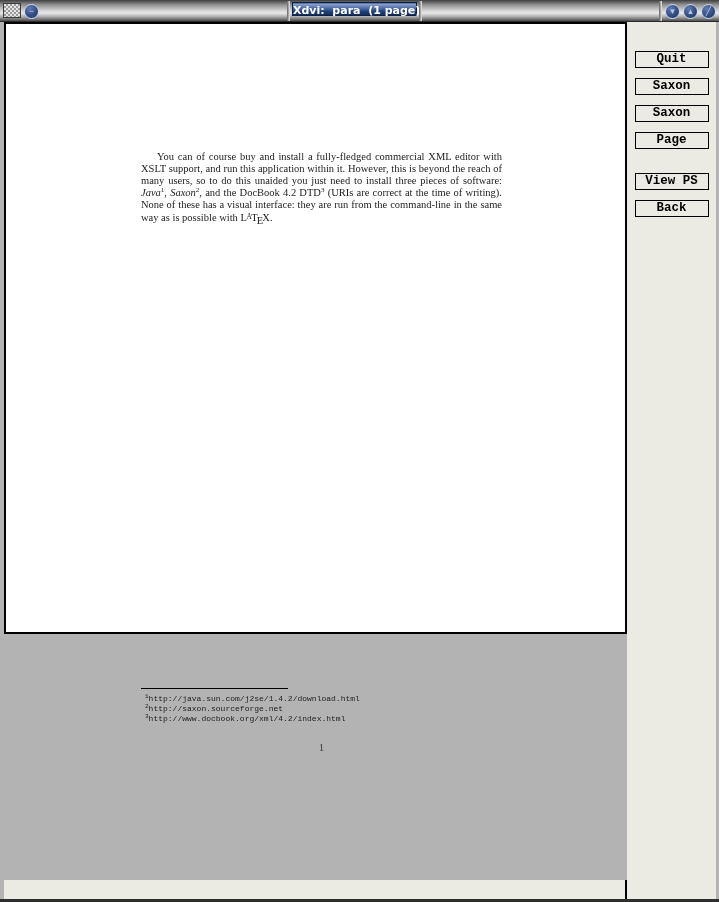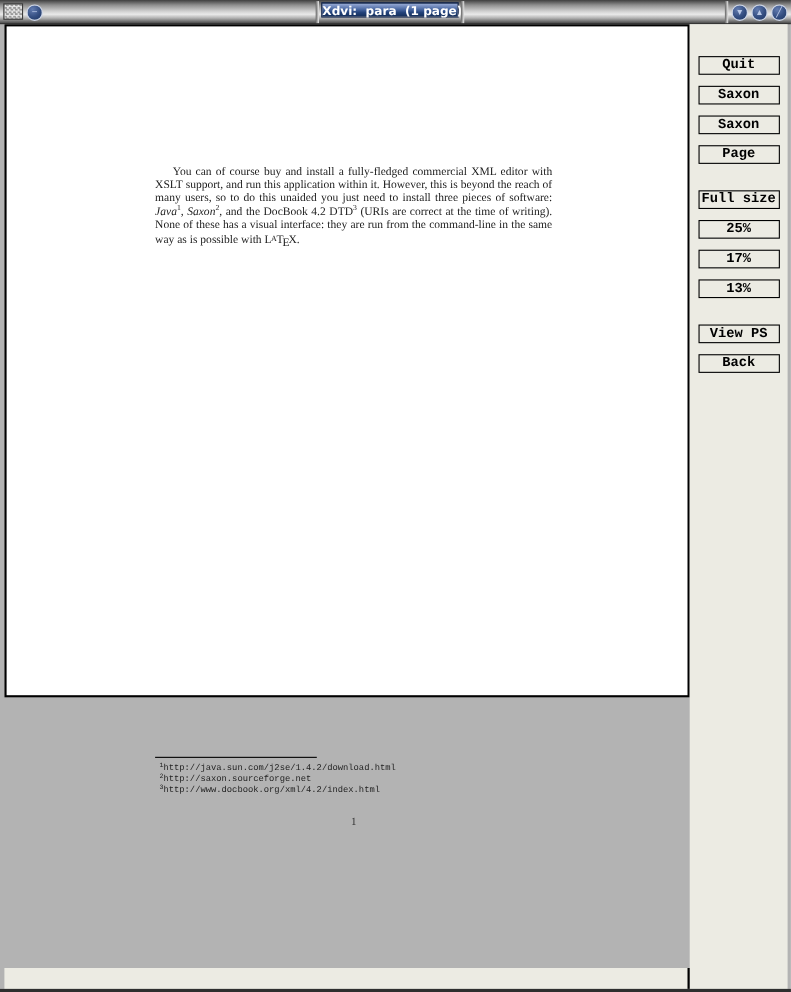--- a/index.html
+++ b/index.html
@@ -148,26 +148,20 @@
   </div>
 
   <div class="sidebar" id="sidebar-groups">
       <div class="btn-group">
         <div class="xbtn">Quit</div>
         <div class="xbtn">Saxon</div>
         <div class="xbtn">Saxon</div>
         <div class="xbtn">Page</div>
       </div>
       <div class="btn-group">
-        <div class="xbtn">Full size</div>
-        <div class="xbtn">25%</div>
-        <div class="xbtn">17%</div>
-        <div class="xbtn">13%</div>
-      </div>
-      <div class="btn-group">
         <div class="xbtn">View PS</div>
         <div class="xbtn">Back</div>
       </div>
     </div>
 
   <div class="statusbar">
     
   </div>
 
   <div class="frame-bottom"></div>

